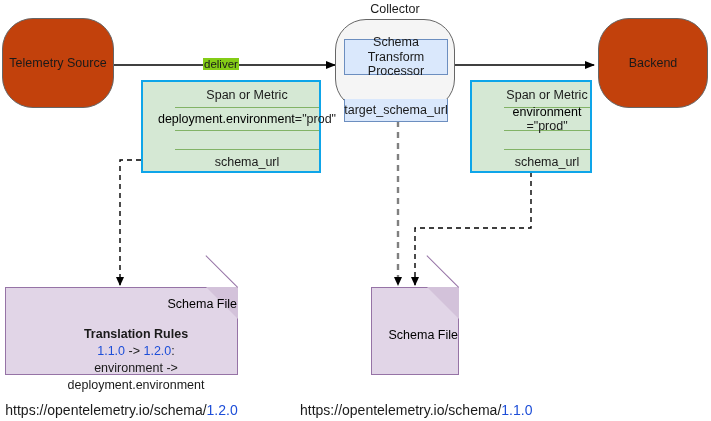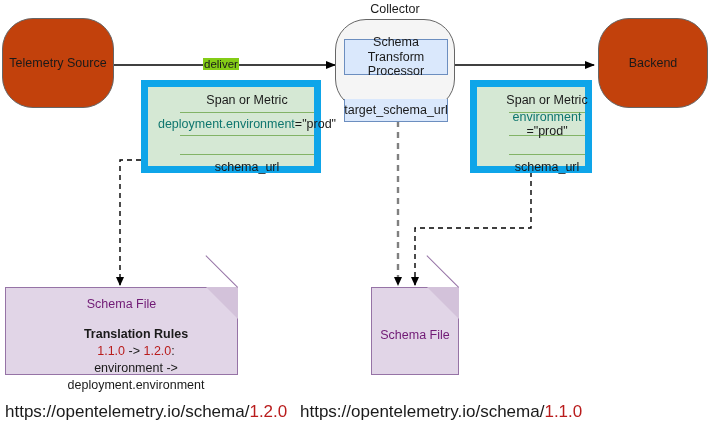--- a/index.html
+++ b/index.html
@@ -63,39 +63,39 @@
   .caption {
     position: absolute;
     font-size: 12.5px;
     color: #1a1a1a;
     text-align: center;
     white-space: nowrap;
   }
   .green-table {
     position: absolute;
     box-sizing: border-box;
-    border: 7px solid #0ea5e9;
+    border: 2px solid #0ea5e9;
     background: #d5e8d4;
     padding-left: 32px;
   }
   .green-row {
     box-sizing: border-box;
     display: flex;
     align-items: center;
     justify-content: center;
     font-size: 12.5px;
     color: #1a1a1a;
     border-bottom: 1px solid #82b366;
     white-space: nowrap;
   }
   .green-row:last-child {
     border-bottom: none;
   }
   .attr-key {
-    color: #0f766e;
+    color: #000000;
   }
   .attr-val {
     color: #1a1a1a;
   }
   .schema-file {
     position: absolute;
     background: #e1d5e7;
     border: 1px solid #9673a6;
     box-sizing: border-box;
   }
@@ -117,44 +117,44 @@
     width: 45px;
     height: 1px;
     background: #9673a6;
     transform: rotate(45deg);
     transform-origin: right top;
   }
   .sf-title {
     position: absolute;
     left: 0;
     right: 0;
-    text-align: center;
-    font-size: 12.5px;
-    color: #701a75;
+    text-align: right;
+    font-size: 12.5px;
+    color: #000000;
   }
   .rules {
     position: absolute;
     left: 0;
     right: 8px;
     text-align: center;
     font-size: 12.5px;
     line-height: 1.35;
     color: #1a1a1a;
     margin-left: 37px;
   }
   .rules-title {
     font-weight: bold;
   }
   .ver {
-    color: #b91c1c;
+    color: #1d4ed8;
     text-align: center;
   }
   .url-label {
     position: absolute;
-    font-size: 17px;
+    font-size: 14px;
     color: #1a1a1a;
     text-align: center;
     white-space: nowrap;
   }
   .edge-label {
     position: absolute;
     font-size: 11.5px;
     color: #1a1a1a;
     background: #84cc16;
     padding: 0 1px;

